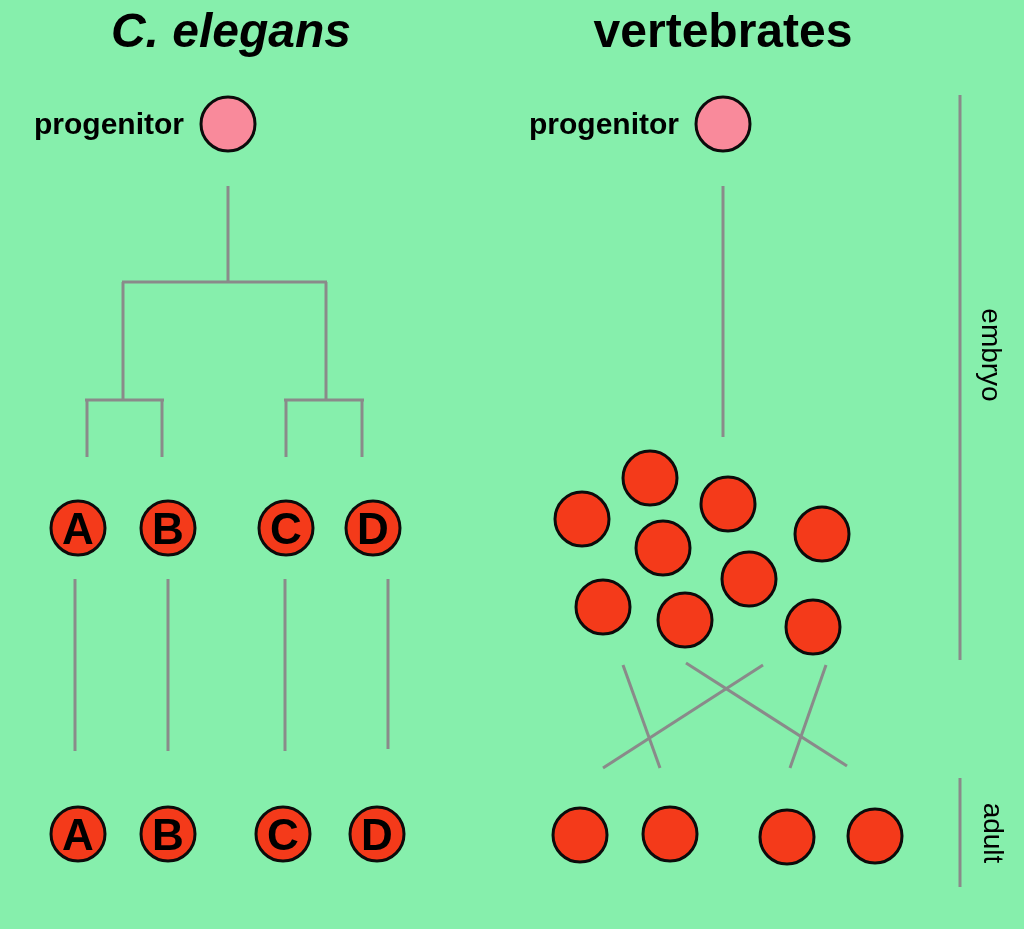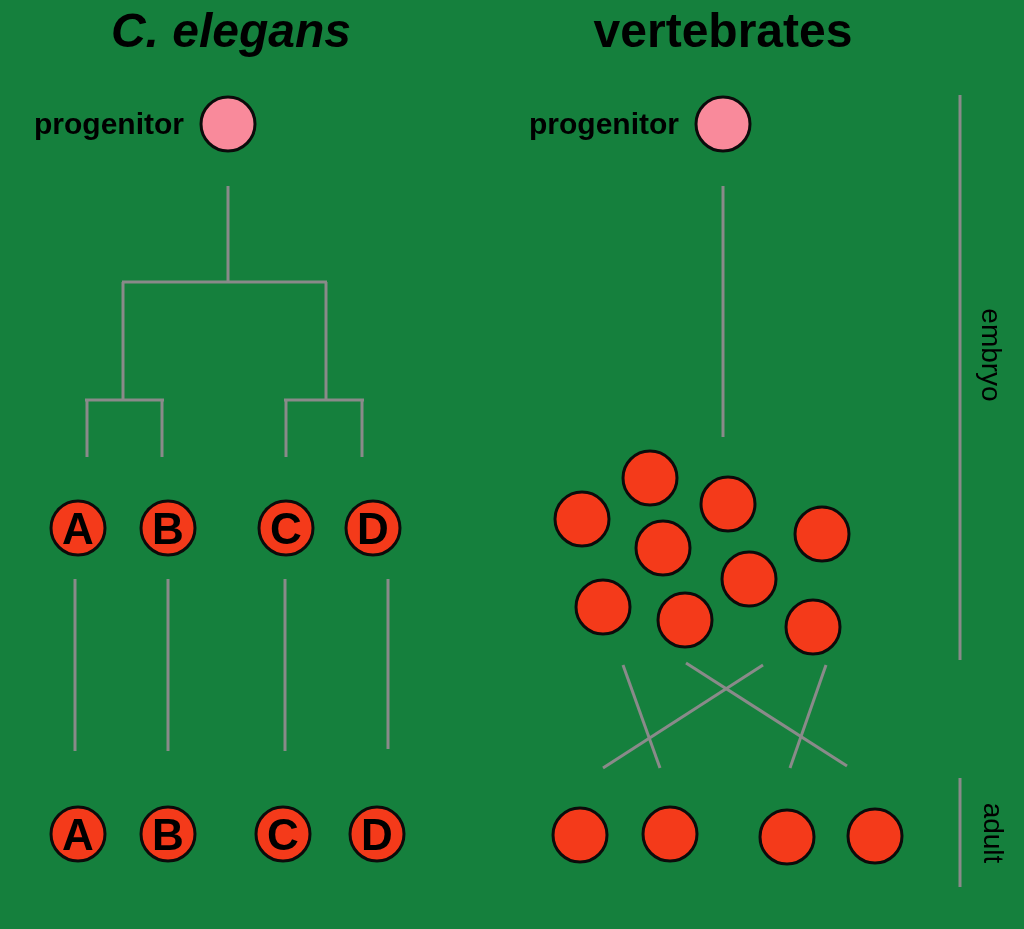--- a/index.html
+++ b/index.html
@@ -4,21 +4,21 @@
 <style>
   html, body {
     margin: 0;
     padding: 0;
     background: #ffffff;
   }
   .figure-wrap {
     width: 1024px;
     height: 929px;
     position: relative;
-    background: #15803d;
+    background: #86efac;
     overflow: hidden;
   }
   svg {
     display: block;
     font-family: "Liberation Sans", sans-serif;
   }
   text {
     fill: var(--text-black, #000000);
     font-family: "Liberation Sans", sans-serif;
   }

